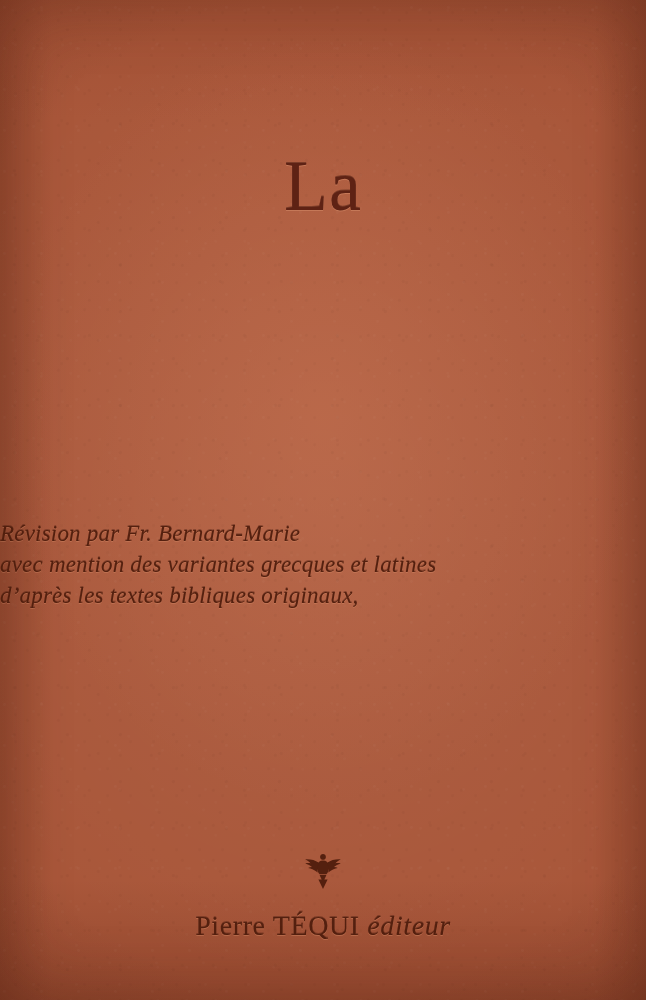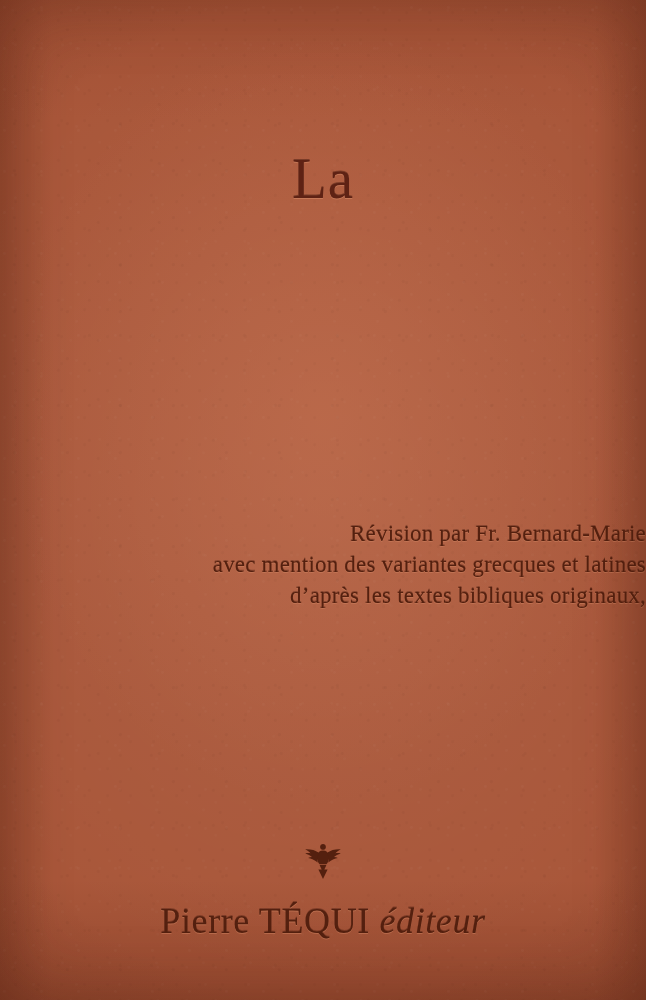--- a/index.html
+++ b/index.html
@@ -48,21 +48,21 @@
 
   .title-block {
     position: absolute;
     left: 0;
     right: 0;
     top: 150px;
     text-align: center;
   }
 
   .title-la {
-    font-size: 57px;
+    font-size: 72px;
     line-height: 1.0;
     color: #5e2214;
     letter-spacing: 1px;
     text-shadow:
       0 1px 0 rgba(214,140,105,0.55),
       0 -1px 0 rgba(60,20,10,0.45);
   }
 
   .title-main {
     margin-top: 4px;
@@ -73,22 +73,23 @@
     text-shadow:
       0 2px 0 rgba(214,140,105,0.5),
       0 -2px 1px rgba(55,18,8,0.45);
   }
 
   .subtitle-block {
     position: absolute;
     left: 0;
     right: 0;
     top: 518px;
-    text-align: right;
+    text-align: left;
     color: #54200f;
+    font-style: italic;
   }
 
   .subtitle-line {
     font-size: 23px;
     line-height: 31px;
     letter-spacing: 0.2px;
     text-shadow:
       0 1px 0 rgba(212,137,103,0.45),
       0 -1px 0 rgba(55,18,8,0.35);
   }
@@ -103,21 +104,21 @@
   }
 
   .logo {
     display: block;
     margin: 0 auto 16px auto;
     width: 42px;
     height: 46px;
   }
 
   .publisher-name {
-    font-size: 36px;
+    font-size: 28px;
     letter-spacing: 0.6px;
     text-shadow:
       0 1px 0 rgba(212,137,103,0.45),
       0 -1px 0 rgba(55,18,8,0.35);
   }
   .publisher-name .ed {
     font-style: italic;
   }
 
   .edge-shadow {

